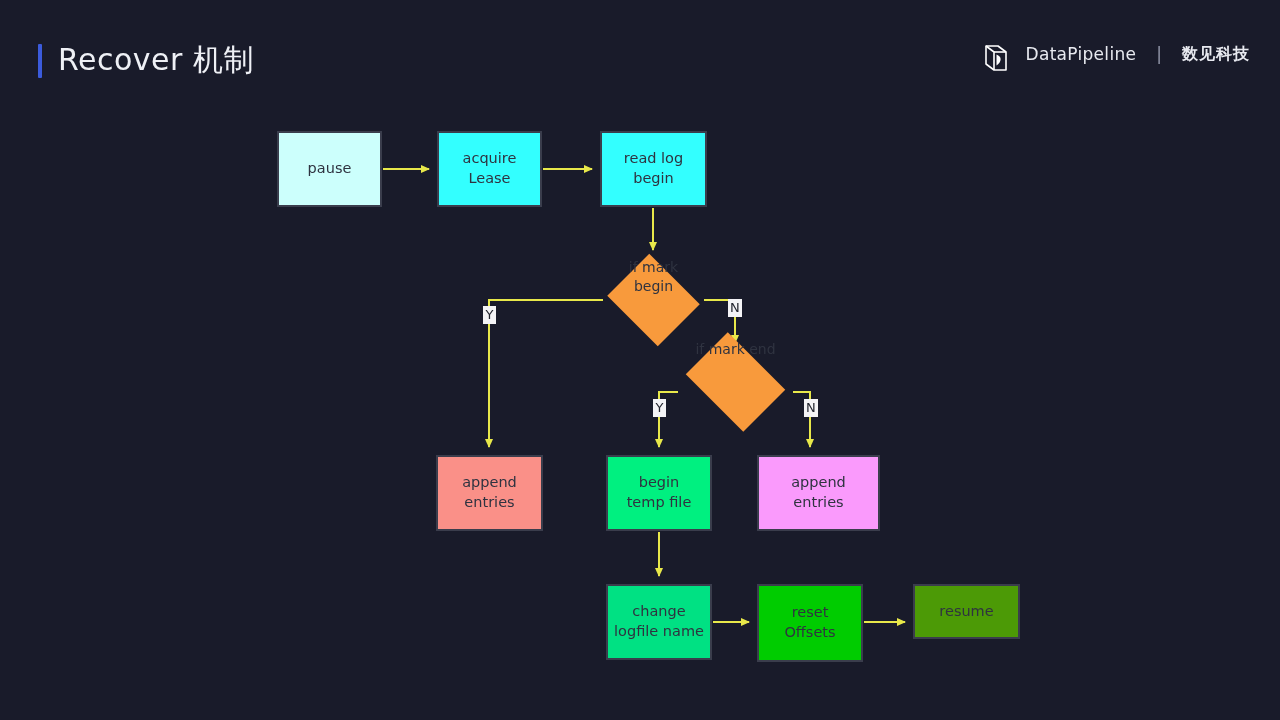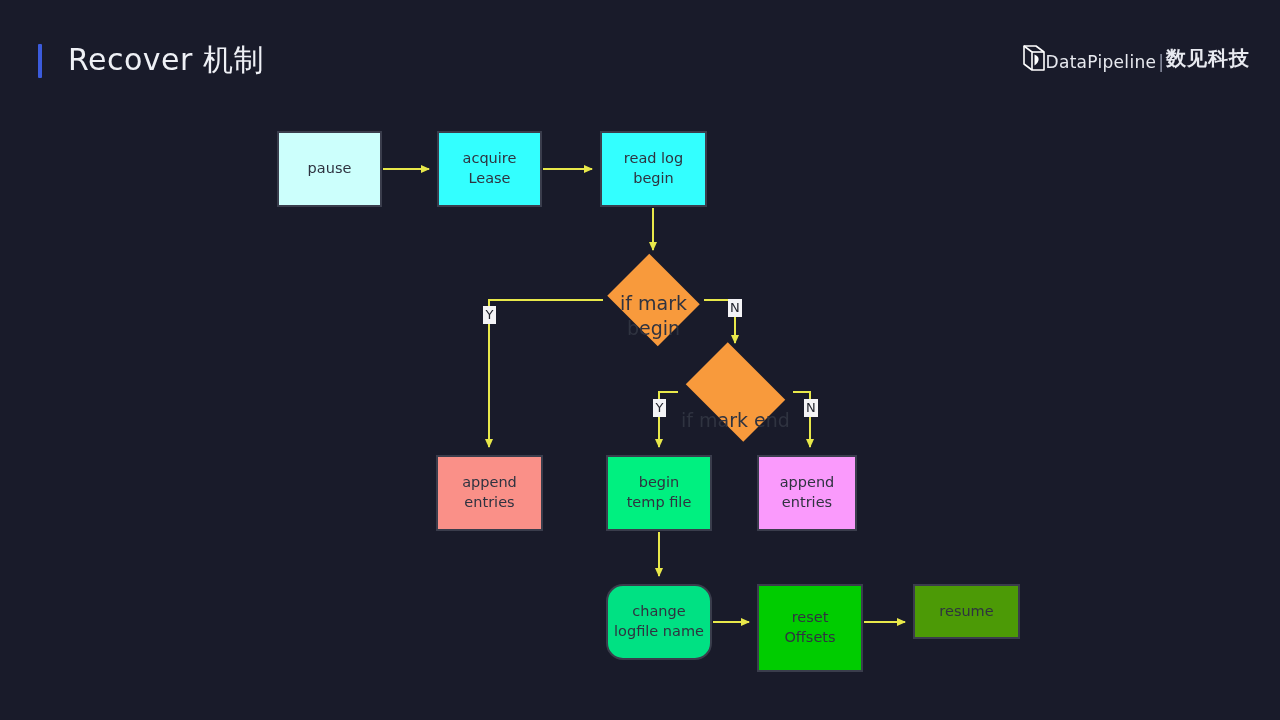--- a/index.html
+++ b/index.html
@@ -8,60 +8,60 @@
     width:1280px; height:720px;
     background:#191b2a;
     font-family:"DejaVu Sans", sans-serif;
     overflow:hidden;
   }
   #stage { position:relative; width:1280px; height:720px; }
 
   
   #title-wrap {
     position:absolute; left:38px; top:40px;
-    display:flex; align-items:center; gap:26px;
+    display:flex; align-items:center; gap:16px;
   }
   #title-bar {
     width:4px; height:34px; background:#3b5bdb; border-radius:1px;
   }
   #page-title {
     color:#eef0f5; font-size:30px; font-weight:400; letter-spacing:.5px;
     font-family:"DejaVu Sans", sans-serif;
     white-space:nowrap;
   }
 
   #brand {
     position:absolute; right:30px; top:44px;
-    display:flex; align-items:flex-end; gap:0;
+    display:flex; align-items:flex-start; gap:18px;
     color:#e8eaf0;
   }
   #brand-name { font-size:17px; letter-spacing:.3px; }
   #brand-sep { color:#9398aa; font-size:17px; padding:0 2px; }
-  #brand-cn { font-size:20px; font-weight:600; letter-spacing:1px; }
+  #brand-cn { font-size:16px; font-weight:600; letter-spacing:1px; }
 
   
   #wires { position:absolute; left:0; top:0; width:1280px; height:720px; }
 
   
   .node {
     position:absolute;
     border:2px solid #3a3d4c;
     display:flex; align-items:center; justify-content:center;
     text-align:center;
     color:#2f3340;
     font-size:14.5px;
     line-height:1.35;
     white-space:pre-line;
   }
   .diamond {
     position:absolute;
-    display:flex; align-items:flex-end; justify-content:center;
+    display:flex; align-items:flex-start; justify-content:center;
     text-align:center;
     color:#2f3340;
-    font-size:19px; line-height:1.35;
+    font-size:14px; line-height:1.35;
     white-space:pre-line;
   }
   .diamond .dshape {
     position:absolute; left:0; top:0; width:100%; height:100%;
     background:#f89a3c;
     transform:rotate(45deg) scale(.707);
   }
   .diamond .dlabel { position:relative; z-index:2; }
 
   
@@ -132,33 +132,33 @@
   <div class="node" style="left: 277px; top: 131px; width: 105px; height: 76px; background: rgb(204, 255, 252); border-color: rgb(58, 61, 76);"><span>pause</span></div>
   <div class="node" style="left: 437px; top: 131px; width: 105px; height: 76px; background: rgb(51, 255, 255); border-color: rgb(58, 61, 76);"><span>acquire
 Lease</span></div>
   <div class="node" style="left: 600px; top: 131px; width: 107px; height: 76px; background: rgb(51, 255, 255); border-color: rgb(58, 61, 76);"><span>read log begin</span></div>
 
   <div class="diamond" style="left: 603px; top: 258px; width: 101px; height: 84px;">
     <div class="dshape" style="background: rgb(248, 154, 60);"></div>
     <div class="dlabel">if mark
 begin</div>
   </div>
-  <div class="diamond" style="left: 678px; top: 350px; width: 115px; height: 84px;">
+  <div class="diamond" style="left: 678px; top: 340px; width: 115px; height: 84px;">
     <div class="dshape" style="background: rgb(248, 154, 60);"></div>
     <div class="dlabel">if mark end</div>
   </div>
 
   <div class="node" style="left: 436px; top: 455px; width: 107px; height: 76px; background: rgb(250, 144, 136); border-color: rgb(58, 61, 76);"><span>append entries</span></div>
   <div class="node" style="left: 606px; top: 455px; width: 106px; height: 76px; background: rgb(0, 240, 128); border-color: rgb(58, 61, 76);"><span>begin
 temp file</span></div>
-  <div class="node" style="left: 757px; top: 455px; width: 100px; height: 76px; background: rgb(250, 154, 252); border-color: rgb(58, 61, 76);"><span>append
+  <div class="node" style="left: 757px; top: 455px; width: 123px; height: 76px; background: rgb(250, 154, 252); border-color: rgb(58, 61, 76);"><span>append
 entries</span></div>
-  <div class="node" style="left: 606px; top: 584px; width: 106px; height: 76px; background: rgb(0, 225, 131); border-color: rgb(58, 61, 76); border-radius: 17px;"><span>change
+  <div class="node" style="left: 606px; top: 584px; width: 106px; height: 76px; background: rgb(0, 225, 131); border-color: rgb(58, 61, 76);"><span>change
 logfile name</span></div>
-  <div class="node" style="left: 757px; top: 584px; width: 106px; height: 88px; background: rgb(0, 204, 0); border-color: rgb(58, 61, 76);"><span>reset
+  <div class="node" style="left: 757px; top: 584px; width: 106px; height: 78px; background: rgb(0, 204, 0); border-color: rgb(58, 61, 76);"><span>reset
 Offsets</span></div>
   <div class="node" style="left: 913px; top: 584px; width: 107px; height: 55px; background: rgb(76, 154, 6); border-color: rgb(58, 61, 76);"><span>resume</span></div>
 
   <div class="branch-label" style="left: 483px; top: 306px;">Y</div>
   <div class="branch-label" style="left: 728px; top: 299px;">N</div>
   <div class="branch-label" style="left: 653px; top: 399px;">Y</div>
   <div class="branch-label" style="left: 804px; top: 399px;">N</div>
 
 </div>
 

